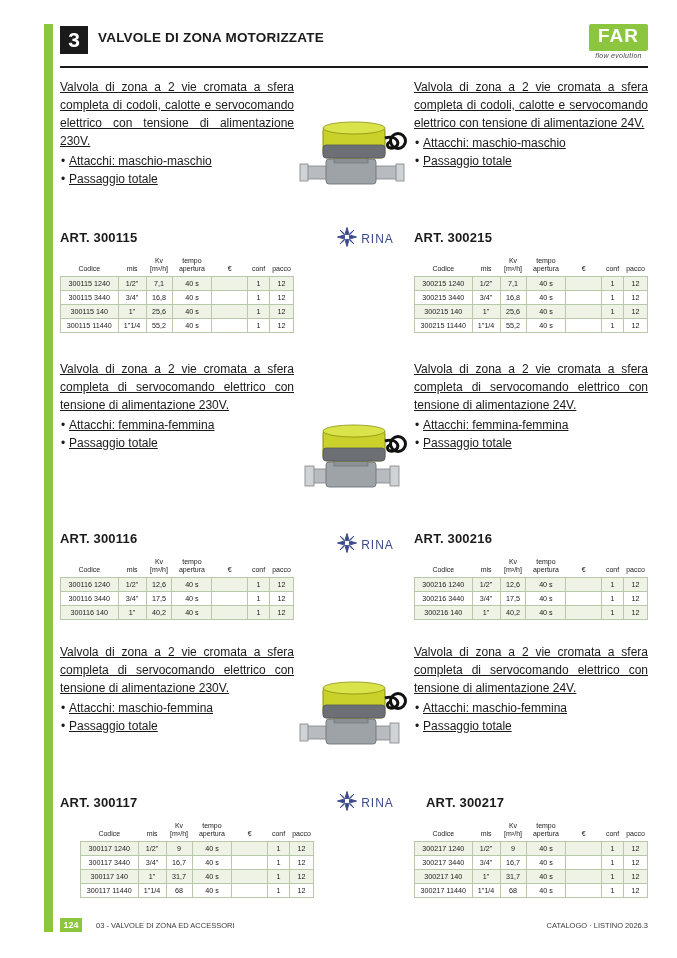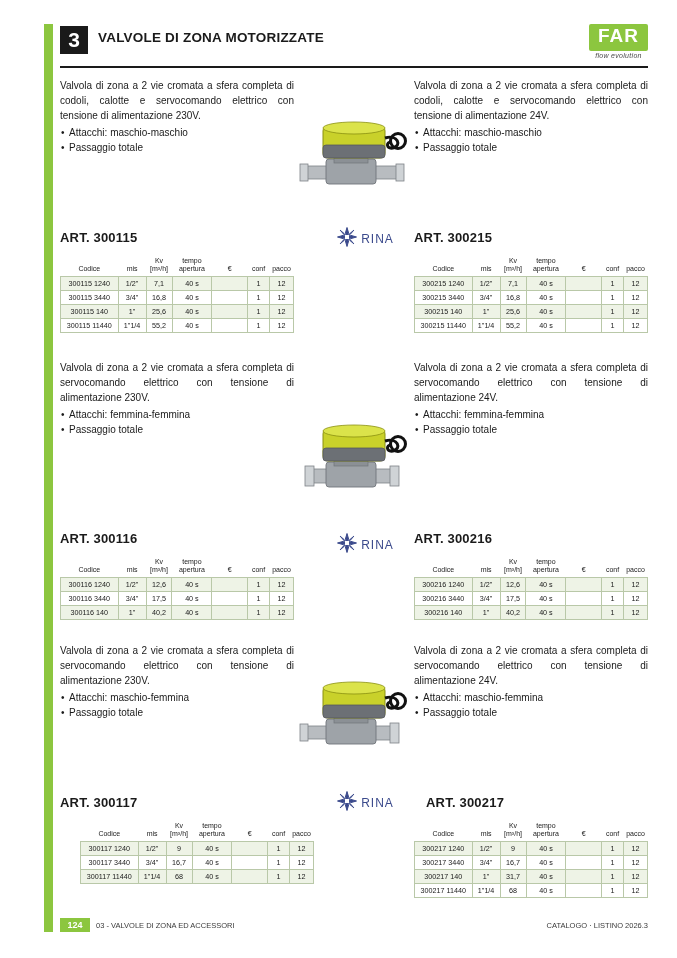--- a/index.html
+++ b/index.html
@@ -79,24 +79,25 @@
     letter-spacing: 0.3px;
   }
   
   .desc-row {
     position: relative;
     width: 588px;
     margin-top: 10px;
   }
   .desc {
     width: 234px;
-    font-size: 10px;
+    font-size: 12px;
     line-height: 1.5;
     text-align: justify;
     color: #1a1a1a;
+    text-decoration: underline;
   }
   .desc.left { position: absolute; left: 0; top: 0; }
   .desc.right { position: absolute; left: 354px; top: 0; }
   .desc ul { margin: 2px 0 0 0; padding-left: 9px; list-style: none; }
   .desc li { position: relative; padding-left: 0px; }
   .desc li:before {
     content: "•";
     position: absolute;
     left: -8px;
     top: 0;
@@ -164,21 +165,21 @@
   .footer {
     position: absolute;
     left: 60px; top: 920px;
     width: 588px;
     font-size: 7.5px;
     color: #3a3a3a;
   }
   .page-num {
     position: absolute;
     left: 0; top: -2px;
-    width: 30px; height: 14px;
+    width: 22px; height: 14px;
     background: #8cc63f;
     color: #fff;
     font-size: 9px;
     font-weight: bold;
     text-align: center;
     line-height: 14px;
   }
   .footer-left {
     position: absolute;
     left: 36px; top: 1px;
@@ -640,20 +641,29 @@
         <tr>
           <td class="code">300117 3440</td>
           <td>3/4"</td>
           <td>16,7</td>
           <td>40 s</td>
           <td></td>
           <td>1</td>
           <td>12</td>
         </tr>
         <tr>
+          <td class="code">300117 140</td>
+          <td>1"</td>
+          <td>31,7</td>
+          <td>40 s</td>
+          <td></td>
+          <td>1</td>
+          <td>12</td>
+        </tr>
+        <tr>
           <td class="code">300117 11440</td>
           <td>1"1/4</td>
           <td>68</td>
           <td>40 s</td>
           <td></td>
           <td>1</td>
           <td>12</td>
         </tr>
       </tbody>
     </table>

